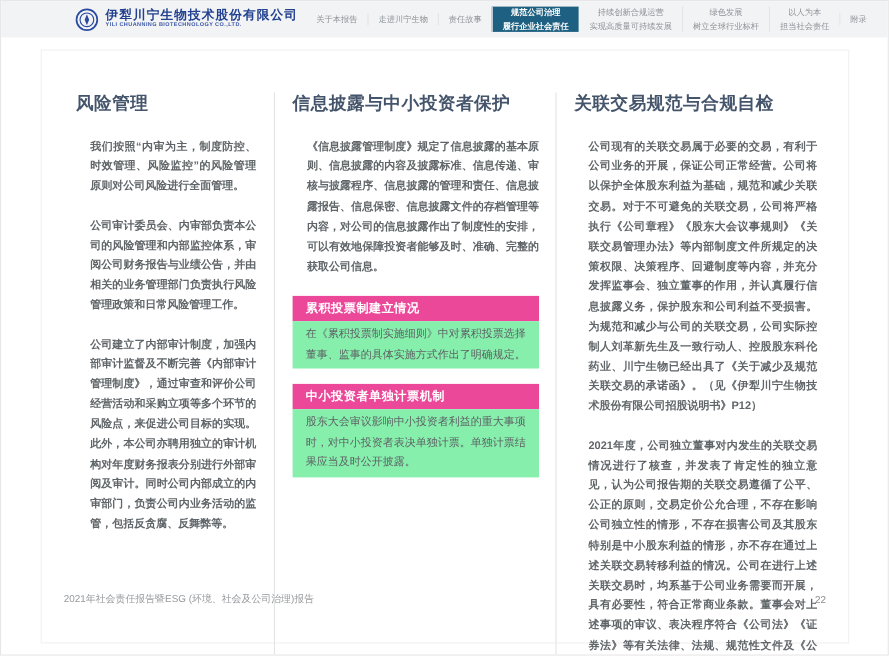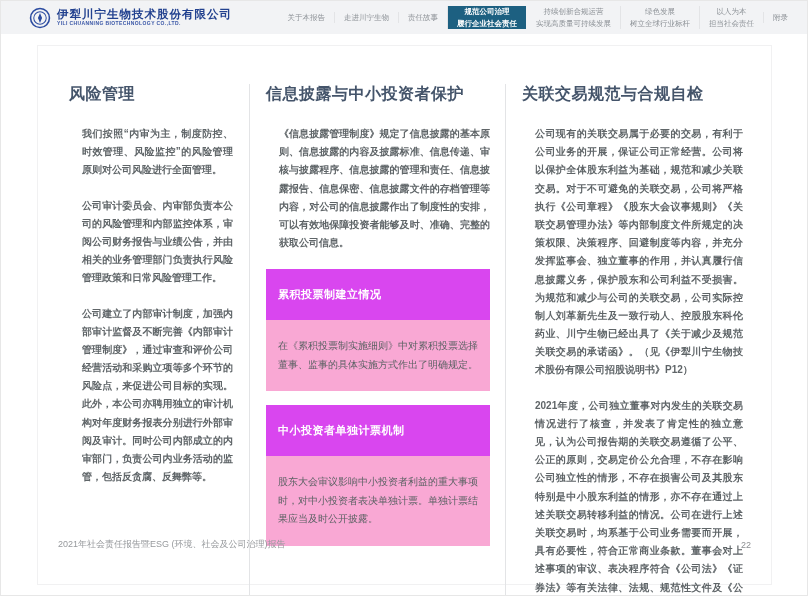--- a/index.html
+++ b/index.html
@@ -4,21 +4,21 @@
 <style>
   html,body{margin:0;padding:0;}
   body{
     width:808px;height:596px;position:relative;overflow:hidden;
     background:#ffffff;border:1px solid #e7e7e7;box-sizing:border-box;
     font-family:"Liberation Sans","DejaVu Sans",sans-serif;
   }
   
   .top-header{
     height:33px;background:#f2f3f5;display:flex;align-items:stretch;
-    padding-left:28px;box-sizing:border-box;
+    padding-left:67px;box-sizing:border-box;
   }
   .brand{display:flex;align-items:center;gap:6px;}
   .logo-circle{display:flex;align-items:center;}
   .brand-text{display:flex;flex-direction:column;justify-content:center;line-height:1.15;}
   .brand-cn{font-size:11.5px;font-weight:bold;color:#22418f;letter-spacing:1px;white-space:nowrap;}
   .brand-en{font-size:5px;font-weight:bold;color:#3a57a7;letter-spacing:0.4px;white-space:nowrap;}
   .nav{display:flex;margin-left:auto;margin-right:10px;align-items:center;}
   .nav-item{
     display:flex;flex-direction:column;justify-content:center;align-items:center;
     padding:0 9px;font-size:7.5px;color:#8d9297;line-height:1.55;text-align:center;
@@ -33,22 +33,22 @@
   
   .content{display:flex;padding:50px 64px 0 68px;box-sizing:border-box;position:relative;}
   .col{box-sizing:border-box;}
   .col-risk{flex:0 0 180px;padding-right:16px;}
   .col-disclosure{flex:0 0 256px;border-left:1px solid #e3e4e6;padding:0 15px 0 16px;}
   .col-related{flex:1 1 auto;border-left:1px solid #e3e4e6;padding-left:16px;}
   .col-title{font-size:16px;font-weight:bold;color:#44546a;margin:0 0 20px 0;letter-spacing:0.5px;}
   .col p{font-size:10px;line-height:1.82;color:#5f6568;text-align:justify;margin:0 0 17px 13px;font-weight:bold;}
   
   .info-box{margin:2px 0 14px 0;}
-  .box-header{background:#d946ef;color:#ffffff;font-size:11px;font-weight:bold;padding:18px 12px;letter-spacing:0.5px;}
-  .box-body{background:#f9a8d4;padding:17px 12px;font-size:10px;line-height:1.85;color:#5d6265;text-align:justify;}
+  .box-header{background:#ec4899;color:#ffffff;font-size:11px;font-weight:bold;padding:4px 12px;letter-spacing:0.5px;}
+  .box-body{background:#86efac;padding:3px 12px;font-size:10px;line-height:1.85;color:#5d6265;text-align:justify;}
   
   .footer{
     position:absolute;left:57px;right:56px;bottom:44px;
     display:flex;justify-content:space-between;align-items:center;
     font-size:9px;color:#96999c;
   }
   .page-num{color:#8b8e91;}
 </style>
 </head>
 <body>

